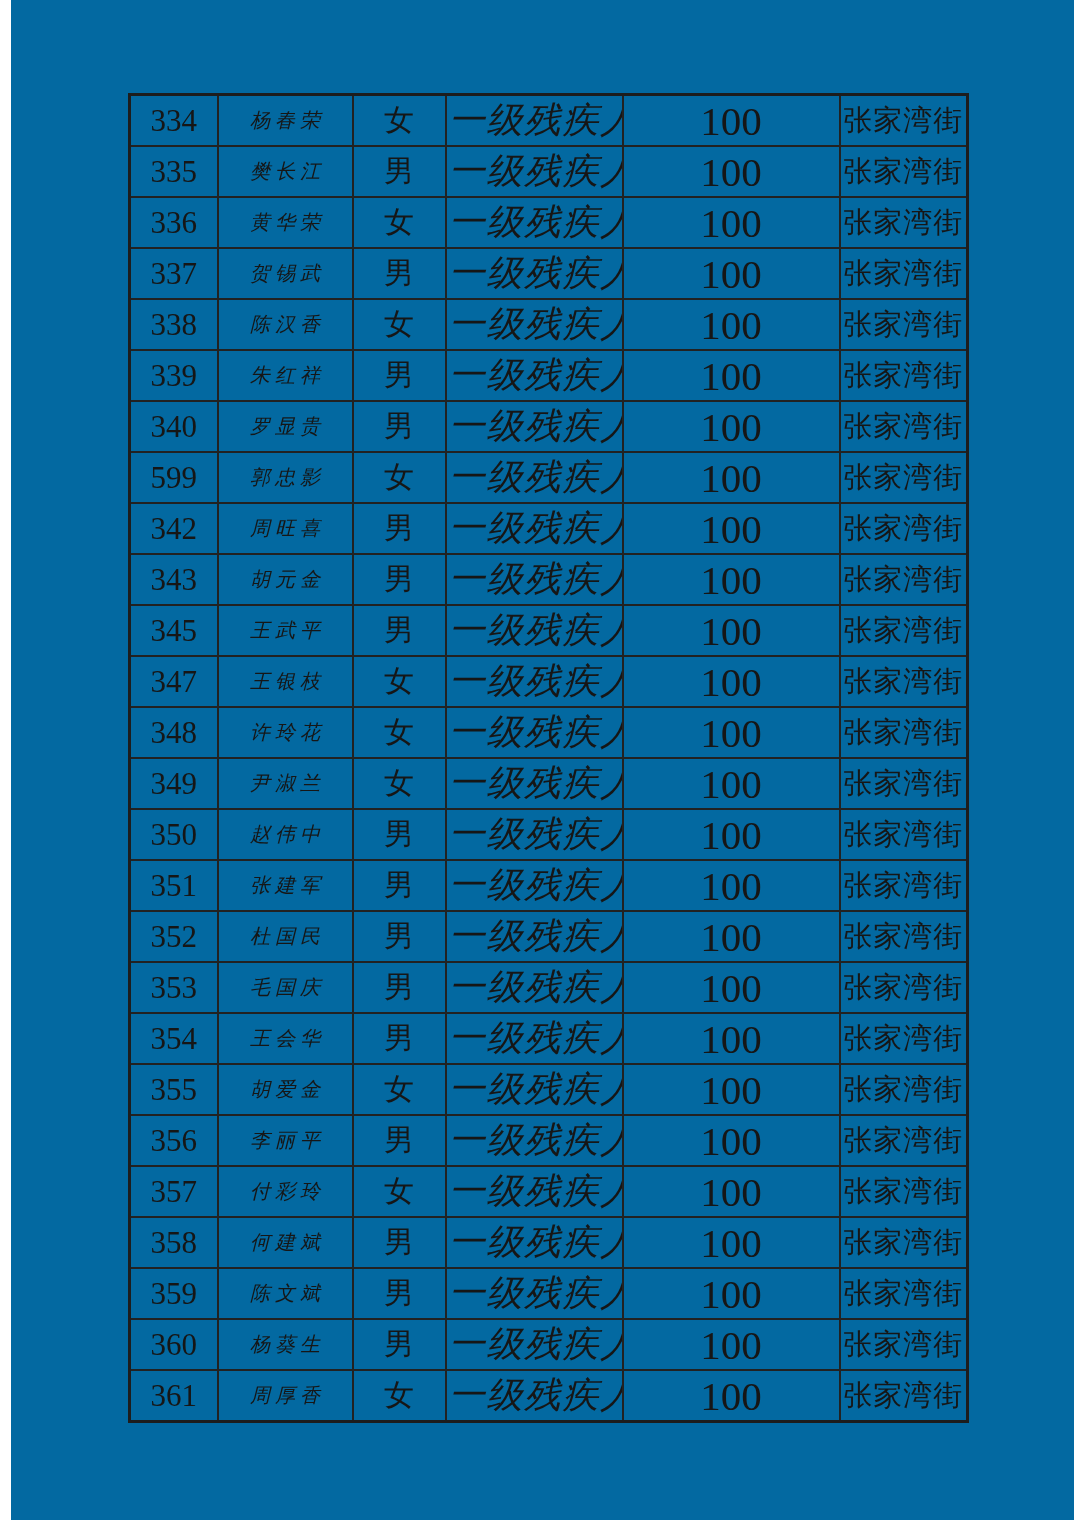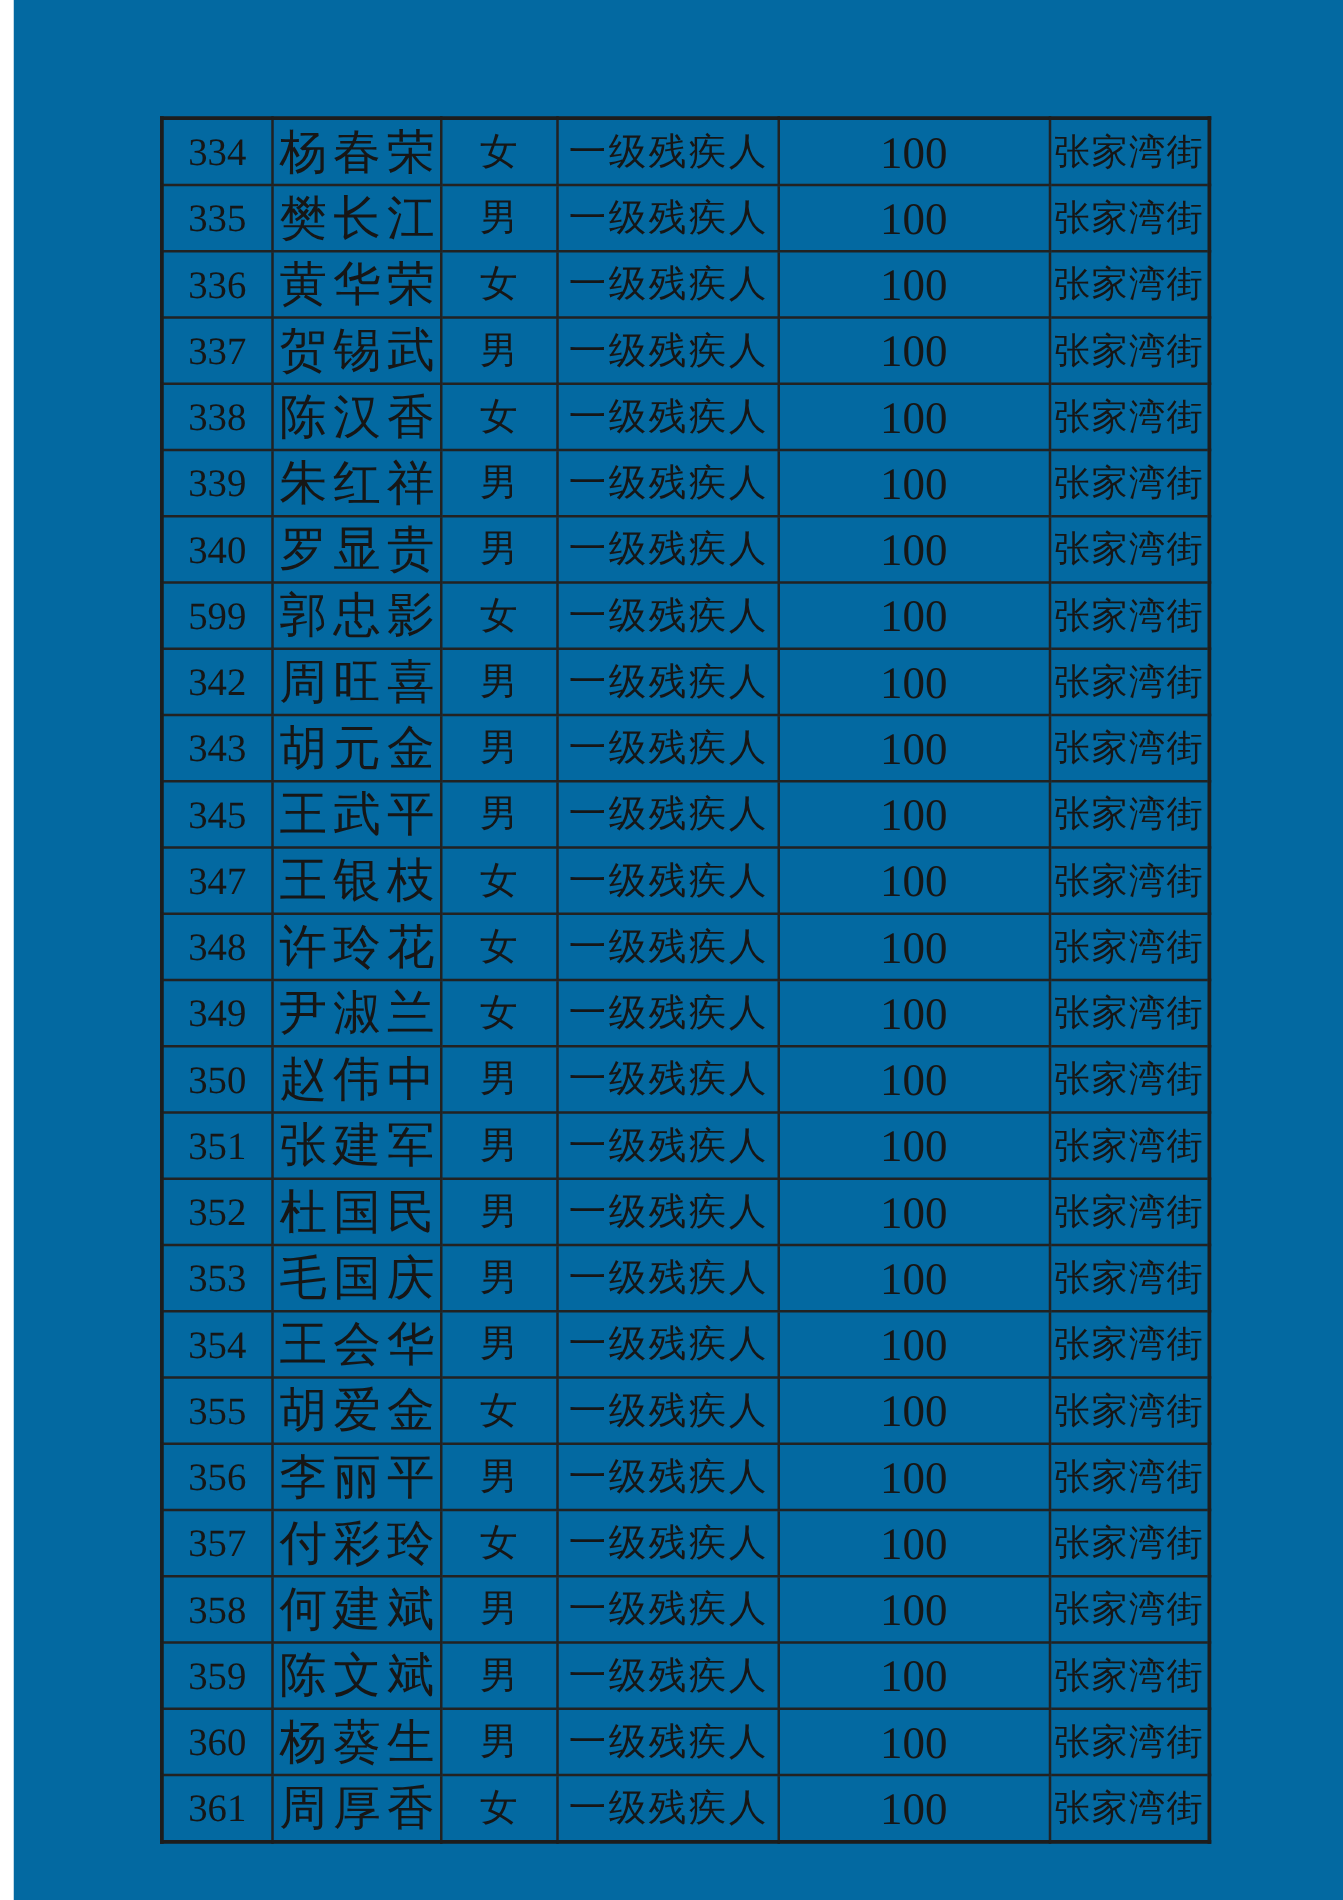--- a/index.html
+++ b/index.html
@@ -32,24 +32,24 @@
   }
   table.roster td {
     border: 2px solid #222222;
     text-align: center;
     vertical-align: middle;
     padding: 0;
     overflow: hidden;
     white-space: nowrap;
   }
   .c-no      { font-size: 31px; }
-  .c-name    { font-size: 38px; letter-spacing: 5px; text-indent: 5px; }
+  .c-name    { font-size: 20px; letter-spacing: 5px; text-indent: 5px; font-style: italic; }
   .c-gender  { font-size: 30px; }
-  .c-category{ font-size: 30px; letter-spacing: 2px; text-indent: 2px; }
-  .c-amount  { font-size: 36px; }
+  .c-category{ font-size: 36px; letter-spacing: 2px; text-indent: 2px; font-style: italic; }
+  .c-amount  { font-size: 41px; }
   .c-street  { font-size: 29px; letter-spacing: 1px; }
 </style>
 </head>
 <body>
 
 <div class="page">
   <div class="sheet">
     <table class="roster">
       <colgroup>
         <col style="width:88px">

